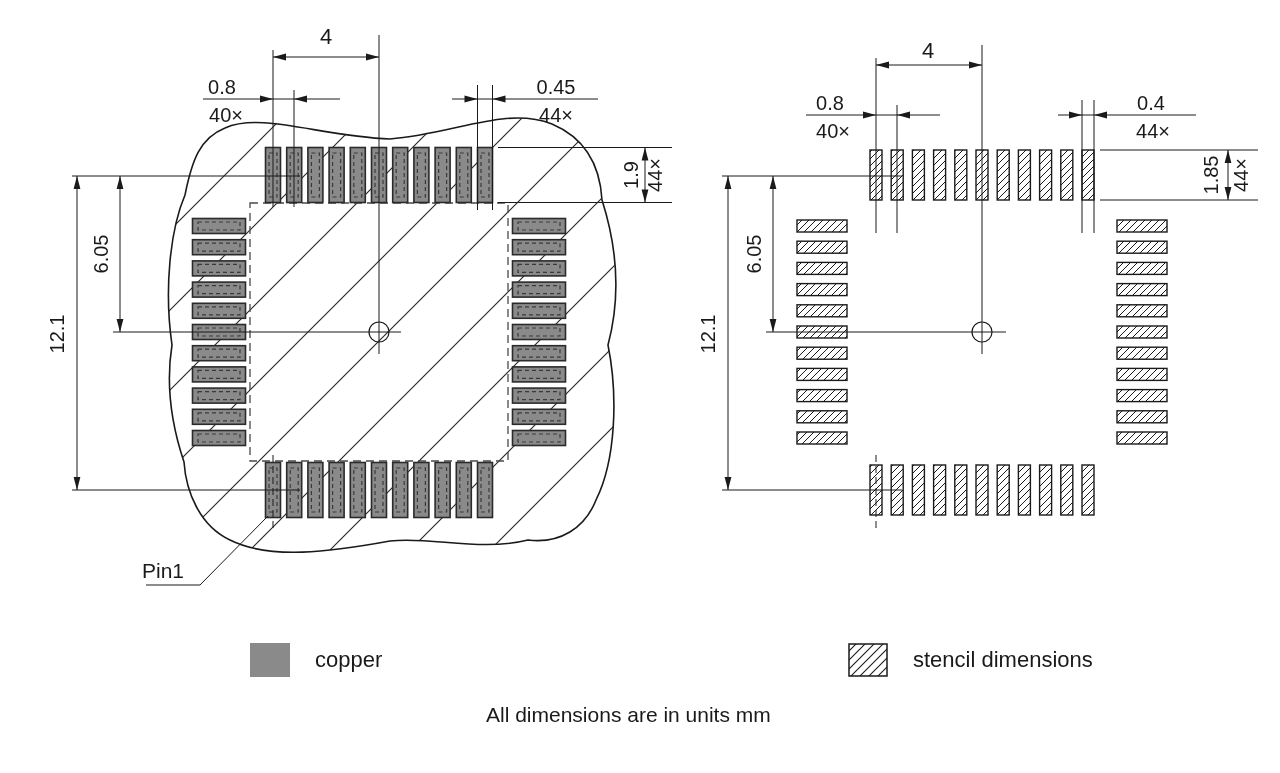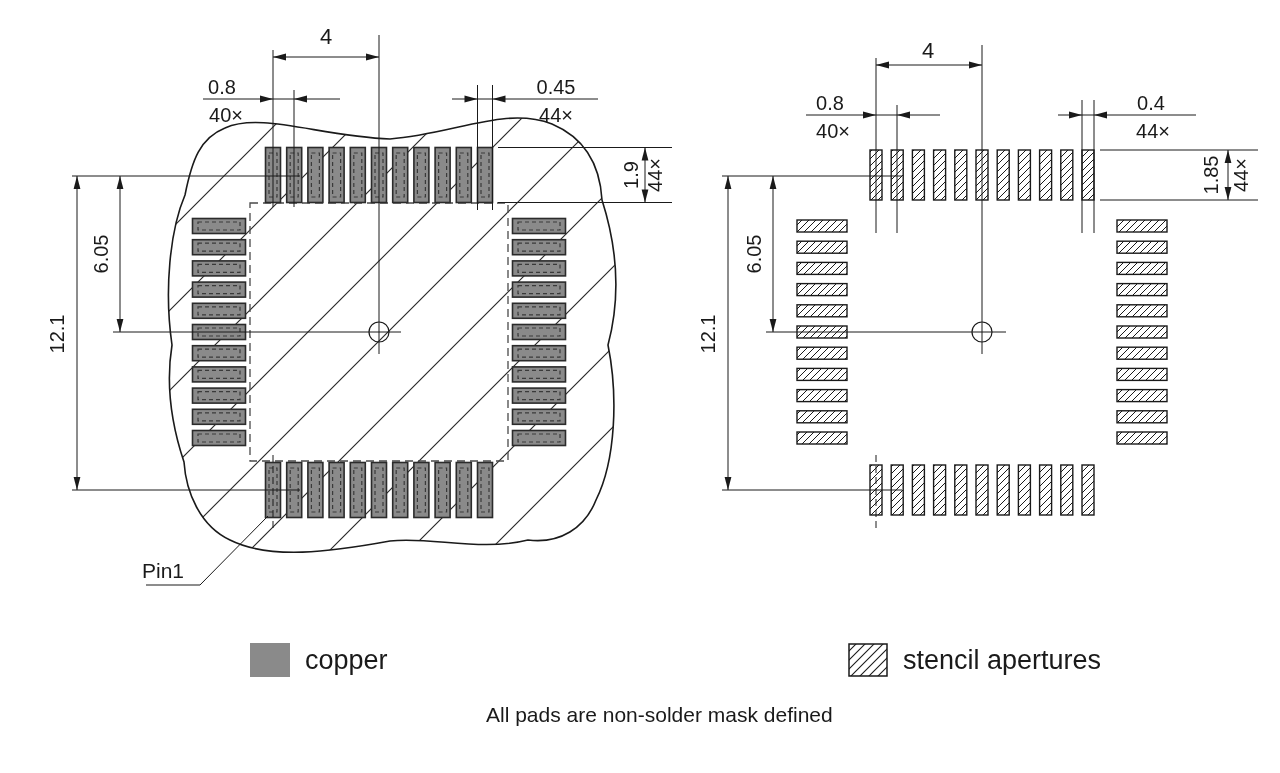--- a/index.html
+++ b/index.html
@@ -1,21 +1,21 @@
 <!DOCTYPE html>
 <html><head>
 <meta charset="utf-8">
 <style>
   html,body{margin:0;padding:0;background:#fff;}
   .page{position:relative;width:1280px;height:773px;background:#fff;overflow:hidden;
         font-family:"Liberation Sans", sans-serif;color:#1a1a1a;}
   #drawing{position:absolute;left:0;top:0;}
   #drawing text{font-family:"Liberation Sans", sans-serif;fill:#1a1a1a;}
   .legend-item{position:absolute;top:643px;display:flex;align-items:center;}
-  .legend-label{margin-left:15px;font-size:27px;line-height:34px;}
+  .legend-label{margin-left:25px;font-size:22px;line-height:34px;}
   .notes{position:absolute;left:486px;top:701px;font-size:21px;line-height:28px;}
 </style>
 </head>
 <body>
 
 <div class="page">
 
   <svg id="drawing" width="1280" height="600" viewBox="0 0 1280 600">
     <defs>
       <pattern id="hatchSparse" patternUnits="userSpaceOnUse" width="80" height="80">
@@ -294,20 +294,20 @@
 
   <div class="legend-item" style="left:848px">
     <svg width="40" height="34">
       <defs>
         <pattern id="lpd" patternUnits="userSpaceOnUse" width="9" height="9">
           <path d="M-2 2 L2 -2 M0 9 L9 0 M7 11 L11 7" stroke="#1a1a1a" stroke-width="1.1" fill="none"></path>
         </pattern>
       </defs>
       <rect x="1" y="1" width="38" height="32" fill="url(#lpd)" stroke="#1a1a1a" stroke-width="1.5"></rect>
     </svg>
-    <span class="legend-label">stencil apertures</span>
+    <span class="legend-label">stencil dimensions</span>
   </div>
 
   <div class="notes">
-    <div>All pads are non-solder mask defined</div>
+    <div>All dimensions are in units mm</div>
   </div>
 
 </div>
 
 </body></html>

